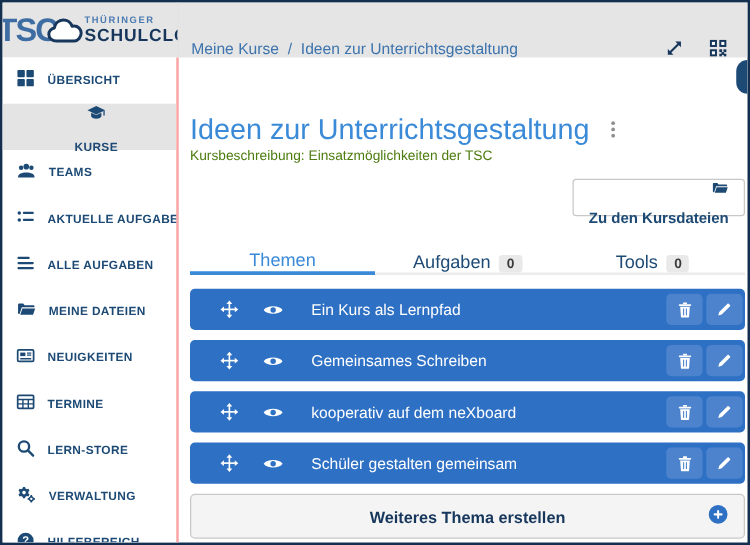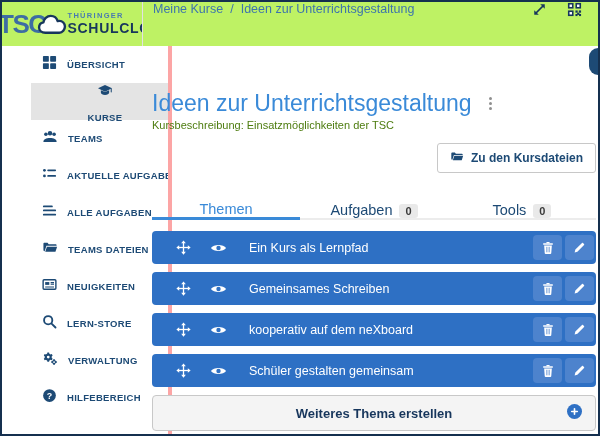--- a/index.html
+++ b/index.html
@@ -3,49 +3,49 @@
 <meta charset="utf-8">
 <style>
   * { margin:0; padding:0; box-sizing:border-box; }
   html,body { background:#9a9a9a; }
   body { font-family:"Liberation Sans", sans-serif; }
   .viewport{
     position:relative; width:600px; height:436px; background:#fff;
     border:2px solid #15304f; overflow:hidden;
   }
   
-  .topbar{ position:absolute; top:0; left:0; right:0; height:44px; display:flex; align-items:flex-start; background:#bef264; }
+  .topbar{ position:absolute; top:0; left:0; right:0; height:44px; display:flex; align-items:flex-end; background:#e5e5e5; }
   .logo-area{ width:141px; height:100%; display:flex; align-items:center; border-right:1px solid #e2e2e2; overflow:hidden; cursor:pointer; }
   .tsc-text{ font-size:26px; font-weight:700; color:#3d6da3; letter-spacing:-1.5px; margin-left:-4px; }
   .cloud-wrap{ margin-left:-9px; display:flex; }
   .logo-stack{ margin-left:1px; line-height:1.2; }
   .logo-line1{ font-size:7.5px; font-weight:600; color:#4a7ab0; letter-spacing:1.3px; }
   .logo-line2{ font-size:14px; font-weight:800; color:#17365c; letter-spacing:0.7px; }
   .breadcrumb{ margin-left:10px; font-size:12.5px; color:#3d74ad; display:flex; gap:7px; align-items:center; white-space:nowrap; }
   .breadcrumb .crumb{ cursor:pointer; }
   .topbar-icons{ margin-left:auto; margin-right:16px; display:flex; gap:20px; align-items:center; color:#17365c; }
   .tb-icon{ cursor:pointer; display:flex; }
   
   .edge-bump{ position:absolute; right:0; top:46px; width:9px; height:27px; background:#1d4a75; border-radius:14px 0 0 14px; cursor:pointer; }
   
-  .sidebar{ position:absolute; top:44px; left:0; width:141px; bottom:0; background:#fff; border-right:4px solid #fca5a5; overflow:hidden;margin-left:29px; }
+  .sidebar{ position:absolute; top:44px; left:0; width:141px; bottom:0; background:#fff; border-right:2px solid #fca5a5; overflow:hidden; }
   .side-item{ height:37px; display:flex; align-items:center; gap:10px; padding-left:11px; cursor:pointer; color:#1d4a75; }
   .side-item.active{ background:#e4e4e4;flex-direction:column; }
   .side-item .lbl{ font-size:9.5px; font-weight:700; letter-spacing:0.3px; white-space:nowrap; }
   .side-item svg{ flex:0 0 auto; }
   
   .main{ position:absolute; left:142px; top:44px; right:0; bottom:0; overflow:hidden; padding:0 2px 0 8px; }
   .title-row{ margin-top:44px; display:flex; align-items:center; }
   .page-title{ font-size:23px; font-weight:500; color:#3a8ad8; }
   .kebab{ margin-left:14px; display:flex; flex-direction:column; gap:2px; cursor:pointer; padding:3px; }
   .kebab i{ width:3px; height:3px; border-radius:50%; background:#8f8f8f; }
   .subtitle{ margin-top:2px; font-size:11px; color:#4d7c0f; }
   .actions-row{ margin-top:12px; display:flex; justify-content:flex-end; }
-  .files-btn{ height:30px; display:flex; align-items:center; gap:7px; padding:0 12px; background:#fff;
-    border:1px solid #c8c8c8; border-radius:3px; font-size:12px; font-weight:700; color:#1d4a75; cursor:pointer; }
+  .files-btn{ height:30px; display:flex; align-items:flex-end; gap:7px; padding:0 12px; background:#fff;
+    border:1px solid #c8c8c8; border-radius:3px; font-size:12px; font-weight:700; color:#1d4a75; cursor:pointer;flex-direction:column; }
   
   .tabs{ margin-top:14px; display:flex; border-bottom:2px solid #ececec; }
   .tab{ flex:1; height:33px; display:flex; align-items:flex-end; justify-content:center; gap:7px;
     font-size:14.5px; color:#1d4a75; cursor:pointer; margin-bottom:-2px; border-bottom:2px solid transparent; }
   .tab.active{ color:#3a8ad8; border-bottom:3px solid #3a8ad8; }
   .badge{ background:#e9e9e9; border-radius:3px; padding:1px 6px; font-size:11px; font-weight:700; color:#3a3a3a; }
   
   .topic-list{ margin-top:11px; }
   .topic-row{ height:33px; margin-bottom:8px; background:#2e70c4; border-radius:4px; display:flex; align-items:center; color:#fff; cursor:pointer; }
   .move-handle{ margin-left:24px; display:flex; cursor:grab; }
@@ -170,34 +170,43 @@
       <span class="lbl">ALLE AUFGABEN</span>
     </div>
 
     <div class="side-item">
       <span>
         <svg width="16" height="15" viewBox="0 0 16 16" fill="currentColor">
           <path d="M1 4 C1 3.45 1.45 3 2 3 H5.4 L6.6 4.5 H14 C14.55 4.5 15 4.95 15 5.5 V6.2 H4.2 L2.3 12 H2 C1.45 12 1 11.55 1 11 Z"></path>
           <path d="M4.7 7.2 H15.6 L13.8 12.6 H2.9 Z"></path>
         </svg>
       </span>
-      <span class="lbl">TEAMS DATEIEN</span>
+      <span class="lbl">MEINE DATEIEN</span>
     </div>
 
     <div class="side-item">
       <span>
         <svg width="15" height="15" viewBox="0 0 16 16" fill="none" stroke="currentColor">
           <rect x="1.2" y="3" width="13.6" height="10" rx="1" stroke-width="1.5"></rect>
           <rect x="3.4" y="5.4" width="4.4" height="3" fill="currentColor" stroke="none"></rect>
           <path d="M9.2 5.9 H12.8 M9.2 7.6 H12.8 M3.4 10.6 H12.8" stroke-width="1.2"></path>
         </svg>
       </span>
       <span class="lbl">NEUIGKEITEN</span>
     </div>
 
+    <div class="side-item">
+      <span>
+        <svg width="15" height="15" viewBox="0 0 16 16" fill="none" stroke="currentColor">
+          <rect x="1.2" y="2.4" width="13.6" height="11.2" rx="1" stroke-width="1.5"></rect>
+          <path d="M1.2 6 H14.8 M1.2 9.7 H14.8 M5.7 6 V13.6 M10.3 6 V13.6" stroke-width="1.2"></path>
+        </svg>
+      </span>
+      <span class="lbl">TERMINE</span>
+    </div>
 
     <div class="side-item">
       <span>
         <svg width="15" height="15" viewBox="0 0 16 16" fill="none" stroke="currentColor">
           <circle cx="6.6" cy="6.6" r="4.4" stroke-width="2"></circle>
           <path d="M10.2 10.2 L14.4 14.4" stroke-width="2" stroke-linecap="round"></path>
         </svg>
       </span>
       <span class="lbl">LERN-STORE</span>
     </div>

